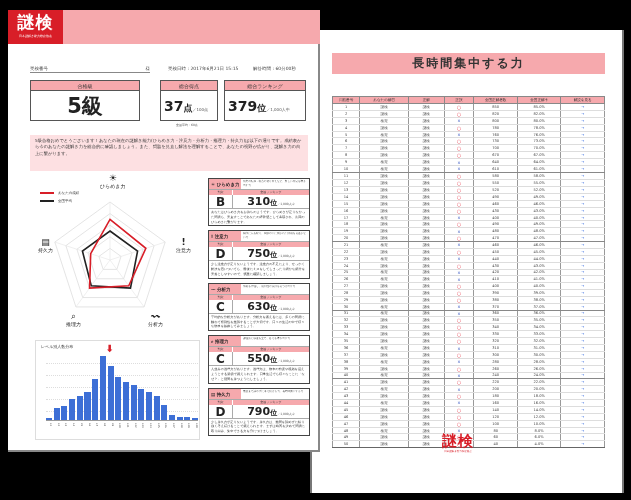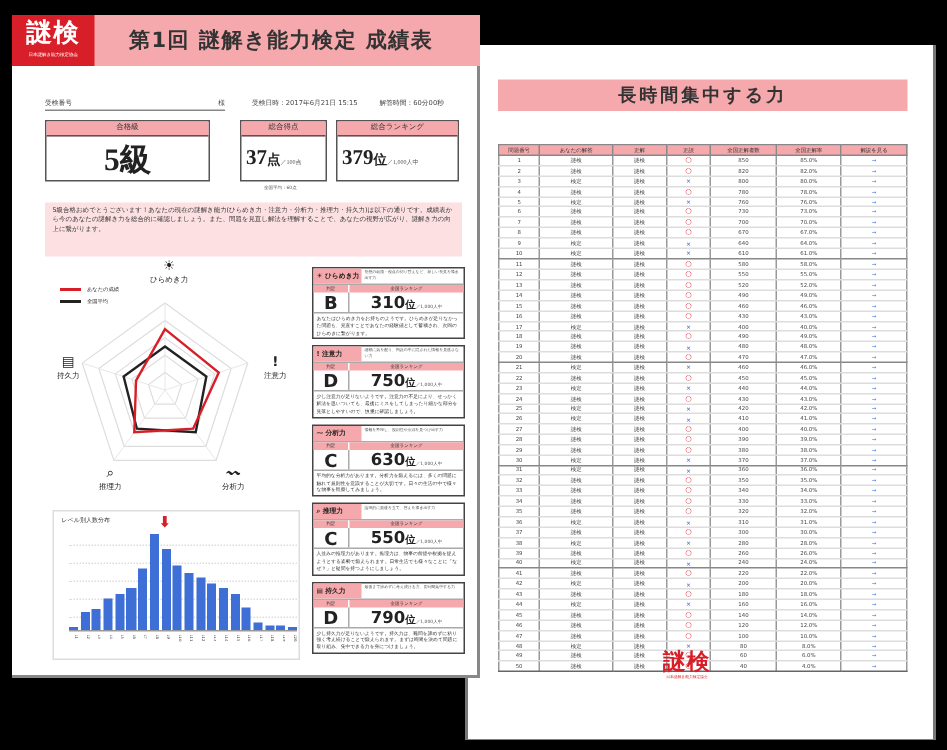--- a/index.html
+++ b/index.html
@@ -10,21 +10,21 @@
   .hdr { position: absolute; left: 0; top: 0; width: 312px; height: 34px; background: #f6a9ad; }
   .logo { position: absolute; left: 0; top: 0; width: 55px; height: 34px; background: #d81e28; color: #fff; text-align: center; }
   .logo .k { font-size: 17px; font-weight: bold; line-height: 24px; letter-spacing: 1px; }
   .logo .s { font-size: 3px; line-height: 4px; }
   .hdr-title { position: absolute; left: 78px; top: 8px; font-size: 14px; font-weight: bold; color: #333; letter-spacing: 1px; white-space: nowrap; }
 
   .meta { position: absolute; top: 56px; font-size: 4.5px; color: #444; white-space: nowrap; }
   .exam-no { left: 22px; width: 120px; border-bottom: 1px solid #888; padding-bottom: 1px; }
   .exam-no .sama { position: absolute; right: 0; }
 
-  .box { position: absolute; border: 1px solid #555; background: #fff; font-family: Liberation Serif, serif; }
+  .box { position: absolute; border: 1px solid #555; background: #fff; }
   .box .bh { background: #f6a9ad; font-size: 5px; text-align: center; height: 10px; line-height: 10px; color: #333; border-bottom: 1px solid #555; }
   .grade-box { left: 22px; top: 70px; width: 110px; height: 41px; }
   .grade-box .bv { font-size: 21px; font-weight: bold; text-align: center; line-height: 30px; }
   .score-box { left: 152px; top: 70px; width: 58px; height: 41px; }
   .rank-box { left: 216px; top: 70px; width: 82px; height: 41px; }
   .bv2 { font-size: 14px; font-weight: bold; padding: 7px 0 0 3px; white-space: nowrap; }
   .bv2 .u { font-size: 9px; }
   .bv2 .of { font-size: 4px; font-weight: normal; color: #555; }
   .avg { position: absolute; left: 168px; top: 113px; font-size: 3px; color: #555; }
 
@@ -551,21 +551,20 @@
     <div class="s">日本謎解き能力検定協会</div>
   </div>
 </div>
 
 <div class="page-left">
   <div class="hdr">
     <div class="logo">
       <div class="k">謎検</div>
       <div class="s">日本謎解き能力検定協会</div>
     </div>
-    <div class="hdr-title">第1回 謎解き能力検定 成績表</div>
   </div>
 
   <div class="meta exam-no">
     <span>受検番号</span>
     <span class="sama">様</span>
   </div>
   <div class="meta" style="left:160px">受検日時：2017年6月21日 15:15</div>
   <div class="meta" style="left:245px">解答時間：60分00秒</div>
 
   <div class="box grade-box">

